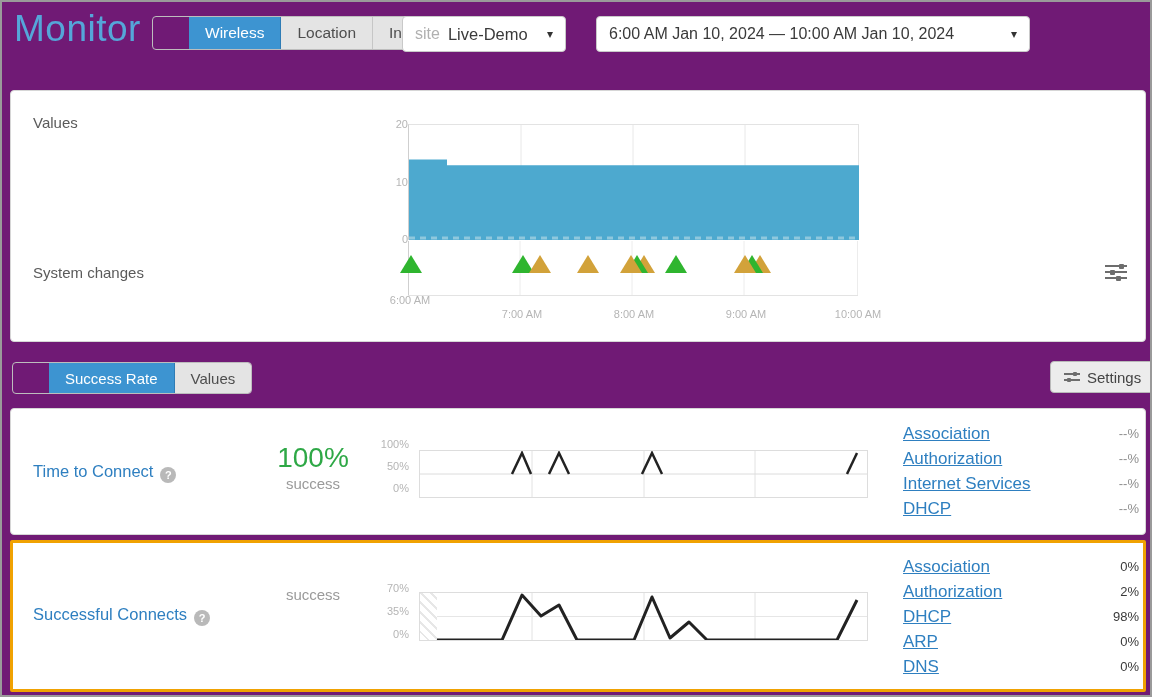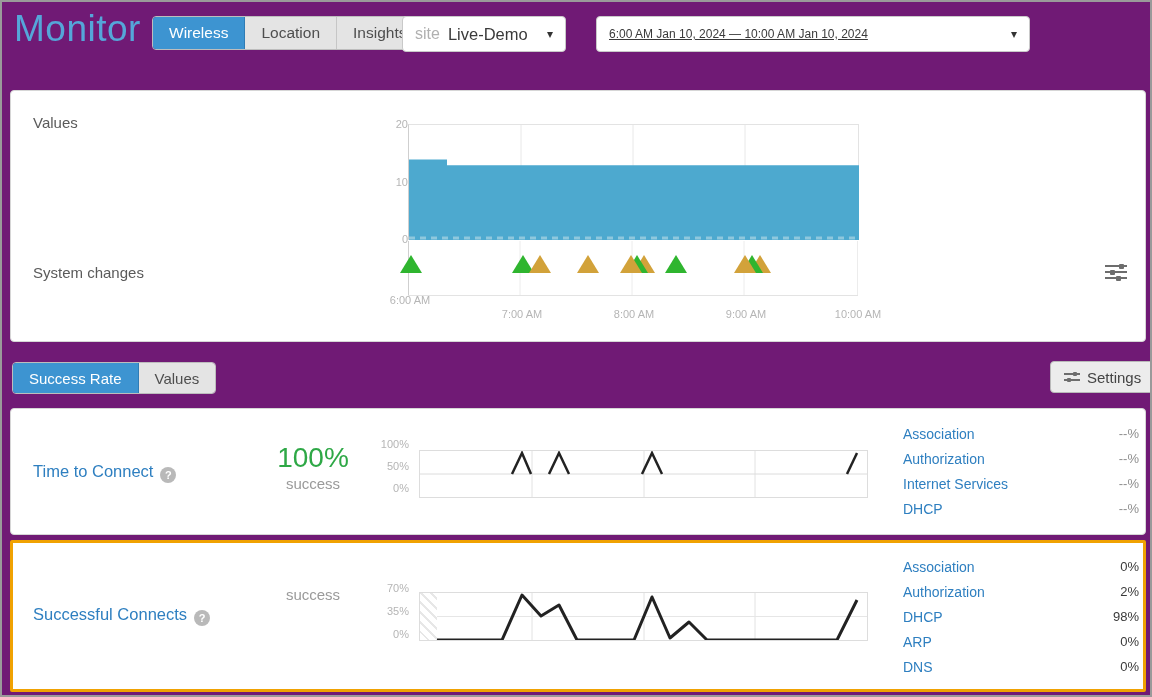--- a/index.html
+++ b/index.html
@@ -12,42 +12,42 @@
   body{font-family:"Liberation Sans",sans-serif;background:#fff;}
   .page{position:relative;width:1152px;height:697px;background:#701a75;border:2px solid #9a9a9a;overflow:hidden;padding-left:20px;}
   .abs{position:absolute;}
 
   
   .app-title{left:12px;top:6px;font-size:37px;font-weight:300;color:var(--title-blue);letter-spacing:.5px;}
   .btn-group{display:flex;border-radius:4px;overflow:hidden;border:1px solid #bdbdbd;height:34px;}
   .btn-group .seg{display:flex;align-items:center;justify-content:center;padding:0 16px;font-size:15.5px;
     background:#e4e4e4;color:#4e4e4e;border-right:1px solid #c6c6c6;cursor:pointer;}
   .btn-group .seg:last-child{border-right:none;}
-  .btn-group .seg.active{background:var(--accent-blue);color:#fff;border-color:#2f7cb5;}
+  .btn-group .seg.active{background:var(--accent-blue);color:#fff;border-color:#2f7cb5;margin-left:36px;}
   .select-box{display:flex;align-items:center;background:#fff;border:1px solid #c9c9c9;border-radius:4px;height:36px;padding:0 12px;cursor:pointer;}
   .select-box .pre{color:#b0b0b0;font-size:16px;margin-right:8px;}
   .select-box .val{color:#3a3a3a;font-size:16.5px;}
   .caret{margin-left:14px;font-size:12px;color:#333;}
 
   
   .card{background:#fff;border:1px solid #d6d6d6;border-radius:4px;}
 
   .section-label{font-size:15px;color:#5a5a5a;}
   .tick{font-size:11px;color:var(--muted);}
   .plot-box{border:1px solid #e3e3e3;border-left:1px solid #cfcfcf;background:#fff;}
 
   .hatch{background:repeating-linear-gradient(45deg,#ffffff 0px,#ffffff 5px,#e7e7e7 5px,#e7e7e7 7px);}
   .spark-box{border:1px solid #ddd;background:#fff;}
 
   
   .settings-btn{display:flex;align-items:center;gap:7px;background:#ececec;border:1px solid #b9b9b9;border-radius:4px;height:32px;padding:0 13px;font-size:15px;color:#444;cursor:pointer;}
 
   
   .metric-row{display:flex;align-items:center;justify-content:space-between;height:25px;}
-  .metric-row .lbl{color:var(--link-blue);font-size:14px;cursor:pointer;}
+  .metric-row .lbl{color:var(--link-blue);font-size:17px;cursor:pointer;text-decoration:underline;}
   .metric-row .val{font-size:13px;color:#8f8f8f;}
   .metric-row .val.dark{color:#3a3a3a;}
 
   .row-title{font-size:16.5px;color:var(--link-blue);cursor:pointer;}
   .help-icon{display:inline-flex;align-items:center;justify-content:center;width:16px;height:16px;border-radius:50%;
     background:#b9b9b9;color:#fff;font-size:11px;font-weight:bold;margin-left:7px;vertical-align:-2px;cursor:pointer;}
   .big-val{font-size:28px;}
   .big-sub{font-size:15px;color:#9a9a9a;margin-top:1px;}
 
   
@@ -68,21 +68,21 @@
     <div class="seg">Insights</div>
   </div>
 
   <div class="abs select-box" style="left:400px;top:14px;width:164px;">
     <span class="pre">site</span>
     <span class="val">Live-Demo</span>
     <span class="caret" style="margin-left:auto;">▾</span>
   </div>
 
   <div class="abs select-box" style="left:594px;top:14px;width:434px;">
-    <span class="val" style="font-size:12px;text-decoration:underline;">6:00 AM Jan 10, 2024 — 10:00 AM Jan 10, 2024</span>
+    <span class="val" style="font-size:16px;">6:00 AM Jan 10, 2024 — 10:00 AM Jan 10, 2024</span>
     <span class="caret" style="margin-left:auto;">▾</span>
   </div>
 
   <div class="abs card" style="left:8px;top:88px;width:1136px;height:252px;">
     <div class="abs section-label" style="left:22px;top:23px;">Values</div>
     <div class="abs section-label" style="left:22px;top:173px;">System changes</div>
 
     <div class="abs tick" style="left:357px;top:27px;width:40px;text-align:right;">20</div>
     <div class="abs tick" style="left:357px;top:85px;width:40px;text-align:right;">10</div>
     <div class="abs tick" style="left:357px;top:142px;width:40px;text-align:right;">0</div>

